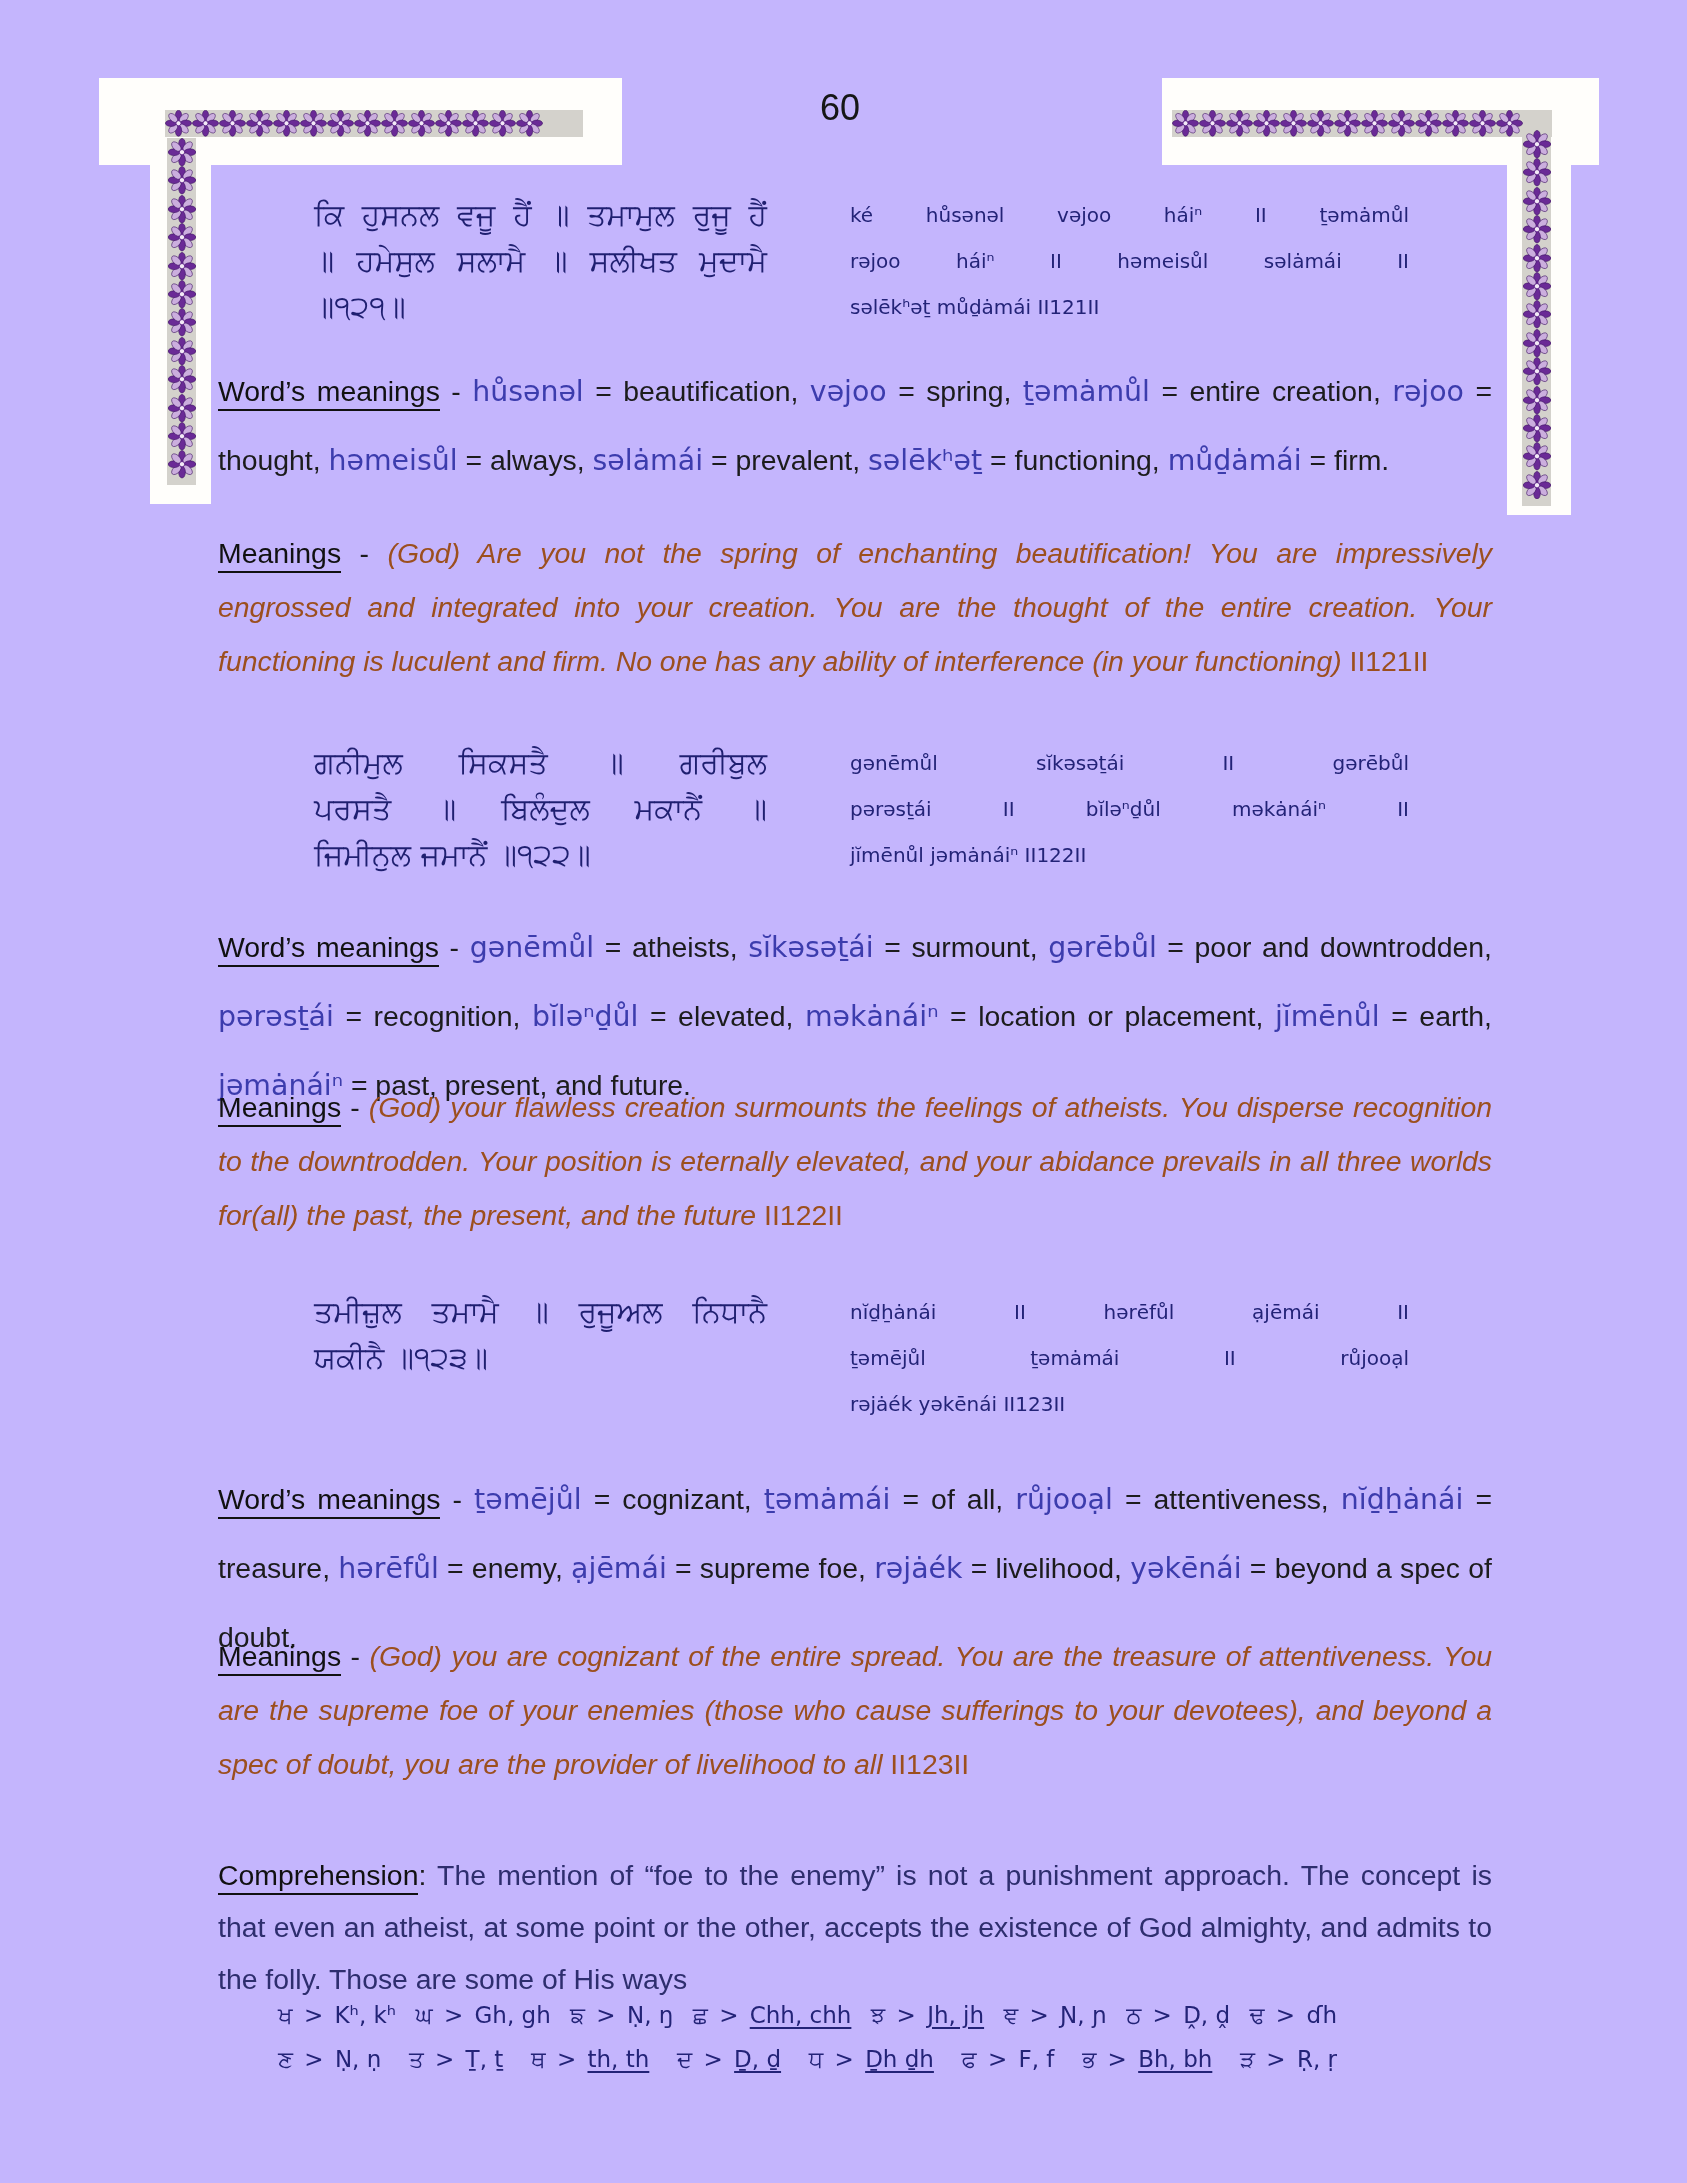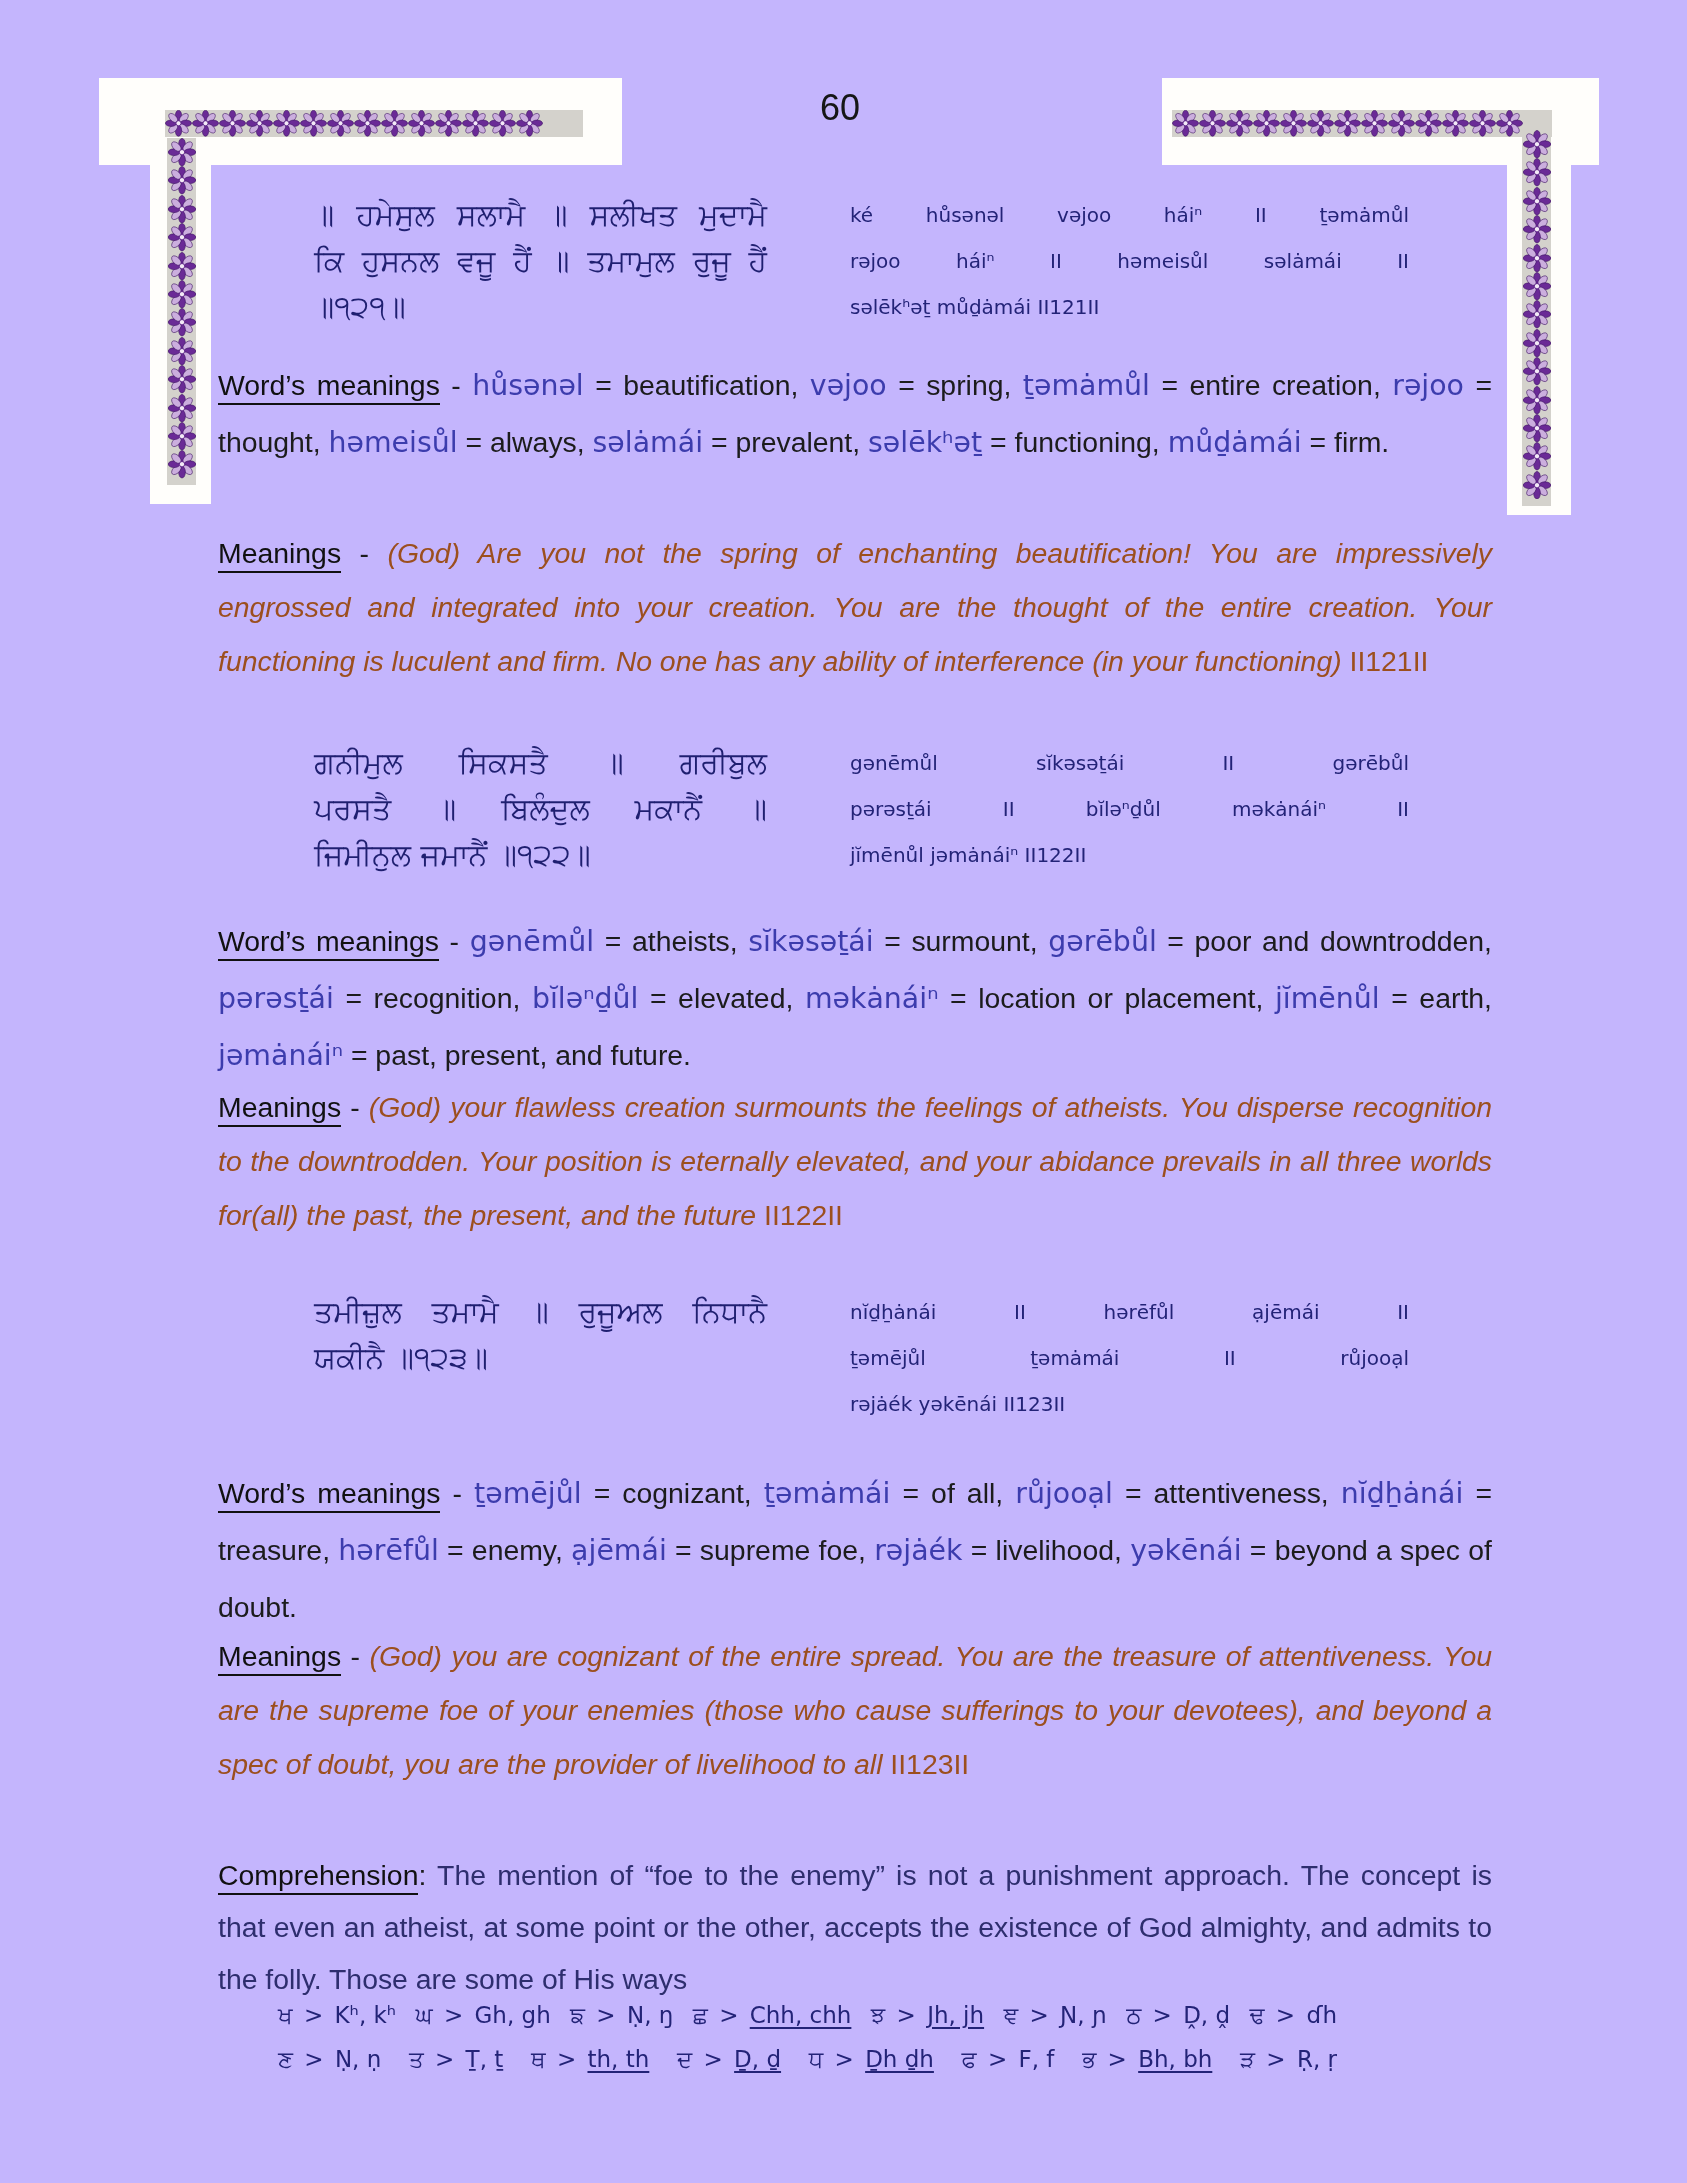--- a/index.html
+++ b/index.html
@@ -24,21 +24,21 @@
   .verse{position:absolute;left:314px;width:1184px;display:flex;}
   .g-col{width:453px;font-size:30px;line-height:46px;color:#1f1f70;
          font-family:"DejaVu Sans",sans-serif;font-weight:500;}
   .t-col{margin-left:83px;width:559px;font-size:20px;line-height:46px;color:#232377;
          font-family:"DejaVu Sans",sans-serif;}
   .lines div{white-space:normal;}
   .lines div:not(:last-child){text-align:justify;text-align-last:justify;}
   .lines div:last-child{text-align:left;}
   
   .para{position:absolute;left:218px;width:1274px;text-align:justify;}
-  .wm{font-size:28.4px;line-height:56px;}
+  .wm{font-size:28.4px;line-height:68px;}
   .mn{font-size:28.4px;line-height:54px;}
   .comp{font-size:28.4px;line-height:52px;}
   .hd{color:#111;border-bottom:2px solid #111;padding-bottom:2px;}
   .seg-black{color:#1c1c1c;}
   .seg-blue{color:#3c3cad;font-family:"DejaVu Sans",sans-serif;}
   .seg-brown-italic{color:#9c4f1e;font-style:italic;}
   .seg-brown{color:#9c4f1e;}
   .seg-navy{color:#2e2e6e;}
   
   .legend-row{position:absolute;left:278px;width:1059px;display:flex;
@@ -236,22 +236,22 @@
       </svg>
       <svg viewBox="0 0 24 24" class="tile">
         <use href="#flower" xlink:href="#flower"></use>
       </svg>
     </div>
 
   <div class="page-number">60</div>
 
   <div class="verse" style="top:192px">
     <div class="g-col lines">
+        <div>ਕਿ ਹੁਸਨਲ ਵਜੂ ਹੈਂ ॥ ਤਮਾਮੁਲ ਰੁਜੂ ਹੈਂ</div>
         <div>॥ ਹਮੇਸੁਲ ਸਲਾਮੈ ॥ ਸਲੀਖਤ ਮੁਦਾਮੈ</div>
-        <div>ਕਿ ਹੁਸਨਲ ਵਜੂ ਹੈਂ ॥ ਤਮਾਮੁਲ ਰੁਜੂ ਹੈਂ</div>
         <div>॥੧੨੧॥</div>
       </div>
     <div class="t-col lines">
         <div>ké hůsənəl  vəjoo háiⁿ II ṯəmȧmůl</div>
         <div>rəjoo háiⁿ II həmeisůl səlȧmái II</div>
         <div>səlēkʰəṯ můḏȧmái II121II</div>
       </div>
   </div>
 
   <p class="para wm" style="top:329px"><span class="hd">Word’s meanings</span><span><span class="seg-black"> - </span><span class="seg-blue">hůsənəl</span><span class="seg-black"> = beautification, </span><span class="seg-blue">vəjoo</span><span class="seg-black"> = spring, </span><span class="seg-blue">ṯəmȧmůl</span><span class="seg-black"> = entire creation, </span><span class="seg-blue">rəjoo</span><span class="seg-black"> = thought, </span><span class="seg-blue">həmeisůl</span><span class="seg-black"> = always, </span><span class="seg-blue">səlȧmái</span><span class="seg-black"> = prevalent,  </span><span class="seg-blue">səlēkʰəṯ</span><span class="seg-black"> = functioning, </span><span class="seg-blue">můḏȧmái</span><span class="seg-black"> = firm.</span></span></p>

